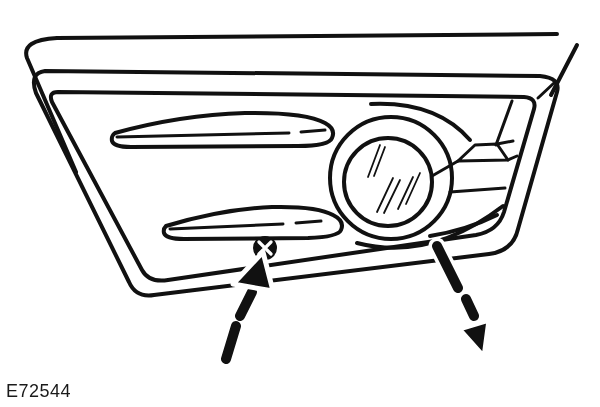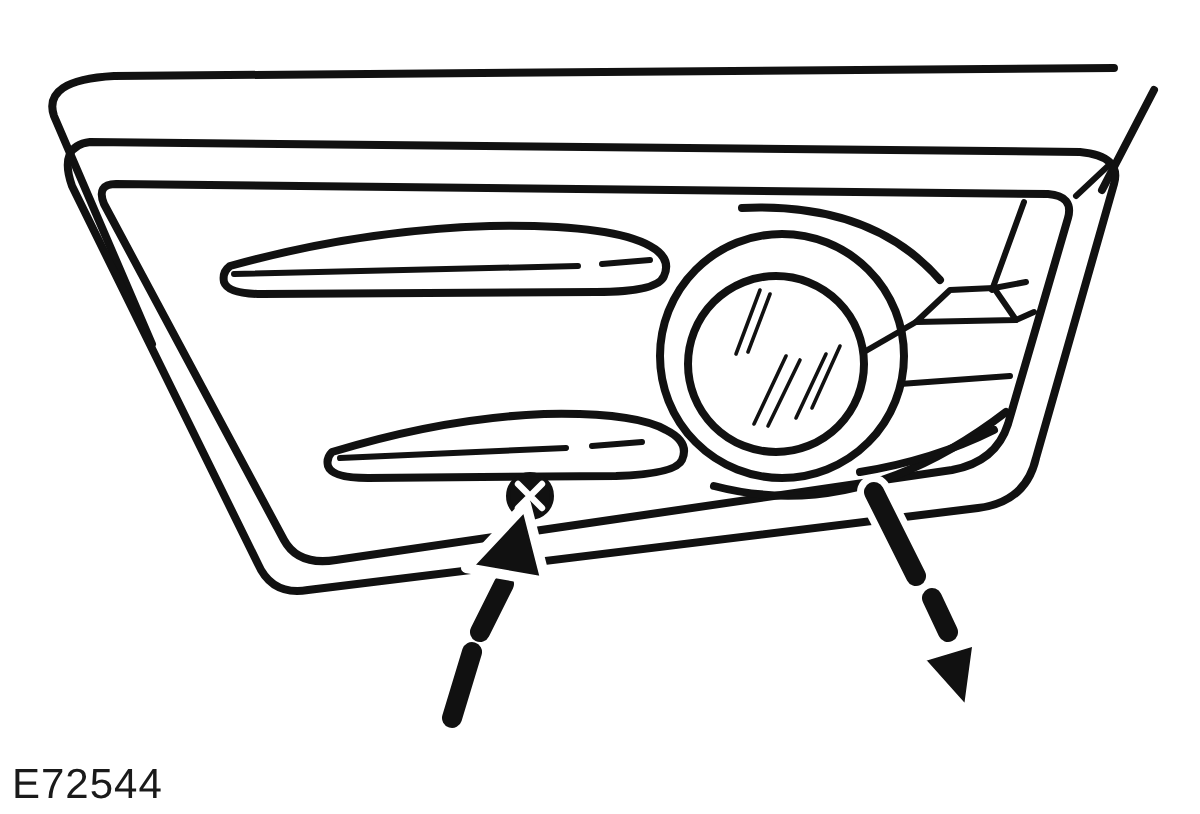--- a/index.html
+++ b/index.html
@@ -5,21 +5,21 @@
   html,body{margin:0;padding:0;background:#ffffff;}
   .stage{position:relative;width:600px;height:407px;background:#ffffff;overflow:hidden;
          font-family:"Liberation Sans",sans-serif;}
   svg{position:absolute;left:0;top:0;}
   
   .ln{fill:none;stroke:#111111;stroke-width:4;stroke-linecap:round;stroke-linejoin:round;}
   .ln2{fill:none;stroke:#111111;stroke-width:3;stroke-linecap:round;stroke-linejoin:round;}
   .thin{fill:none;stroke:#111111;stroke-width:1.8;stroke-linecap:round;}
   .halo{fill:none;stroke:#ffffff;stroke-width:17;stroke-linecap:round;}
   .dash{fill:none;stroke:#111111;stroke-width:10;stroke-linecap:round;}
-  .figlabel{position:absolute;left:6px;top:381px;font-size:21px;color:#1a1a1a;
+  .figlabel{position:absolute;left:6px;top:381px;font-size:18px;color:#1a1a1a;
             letter-spacing:.5px;}
 </style>
 </head>
 <body>
 
 <div class="stage">
   <svg width="600" height="407" viewBox="0 0 600 407">
 
     <path class="ln" d="M 557,34 L 57,38 Q 21,40 27,58 L 76,172"></path>
     <path class="ln" d="M 577,45 L 551,95"></path>

